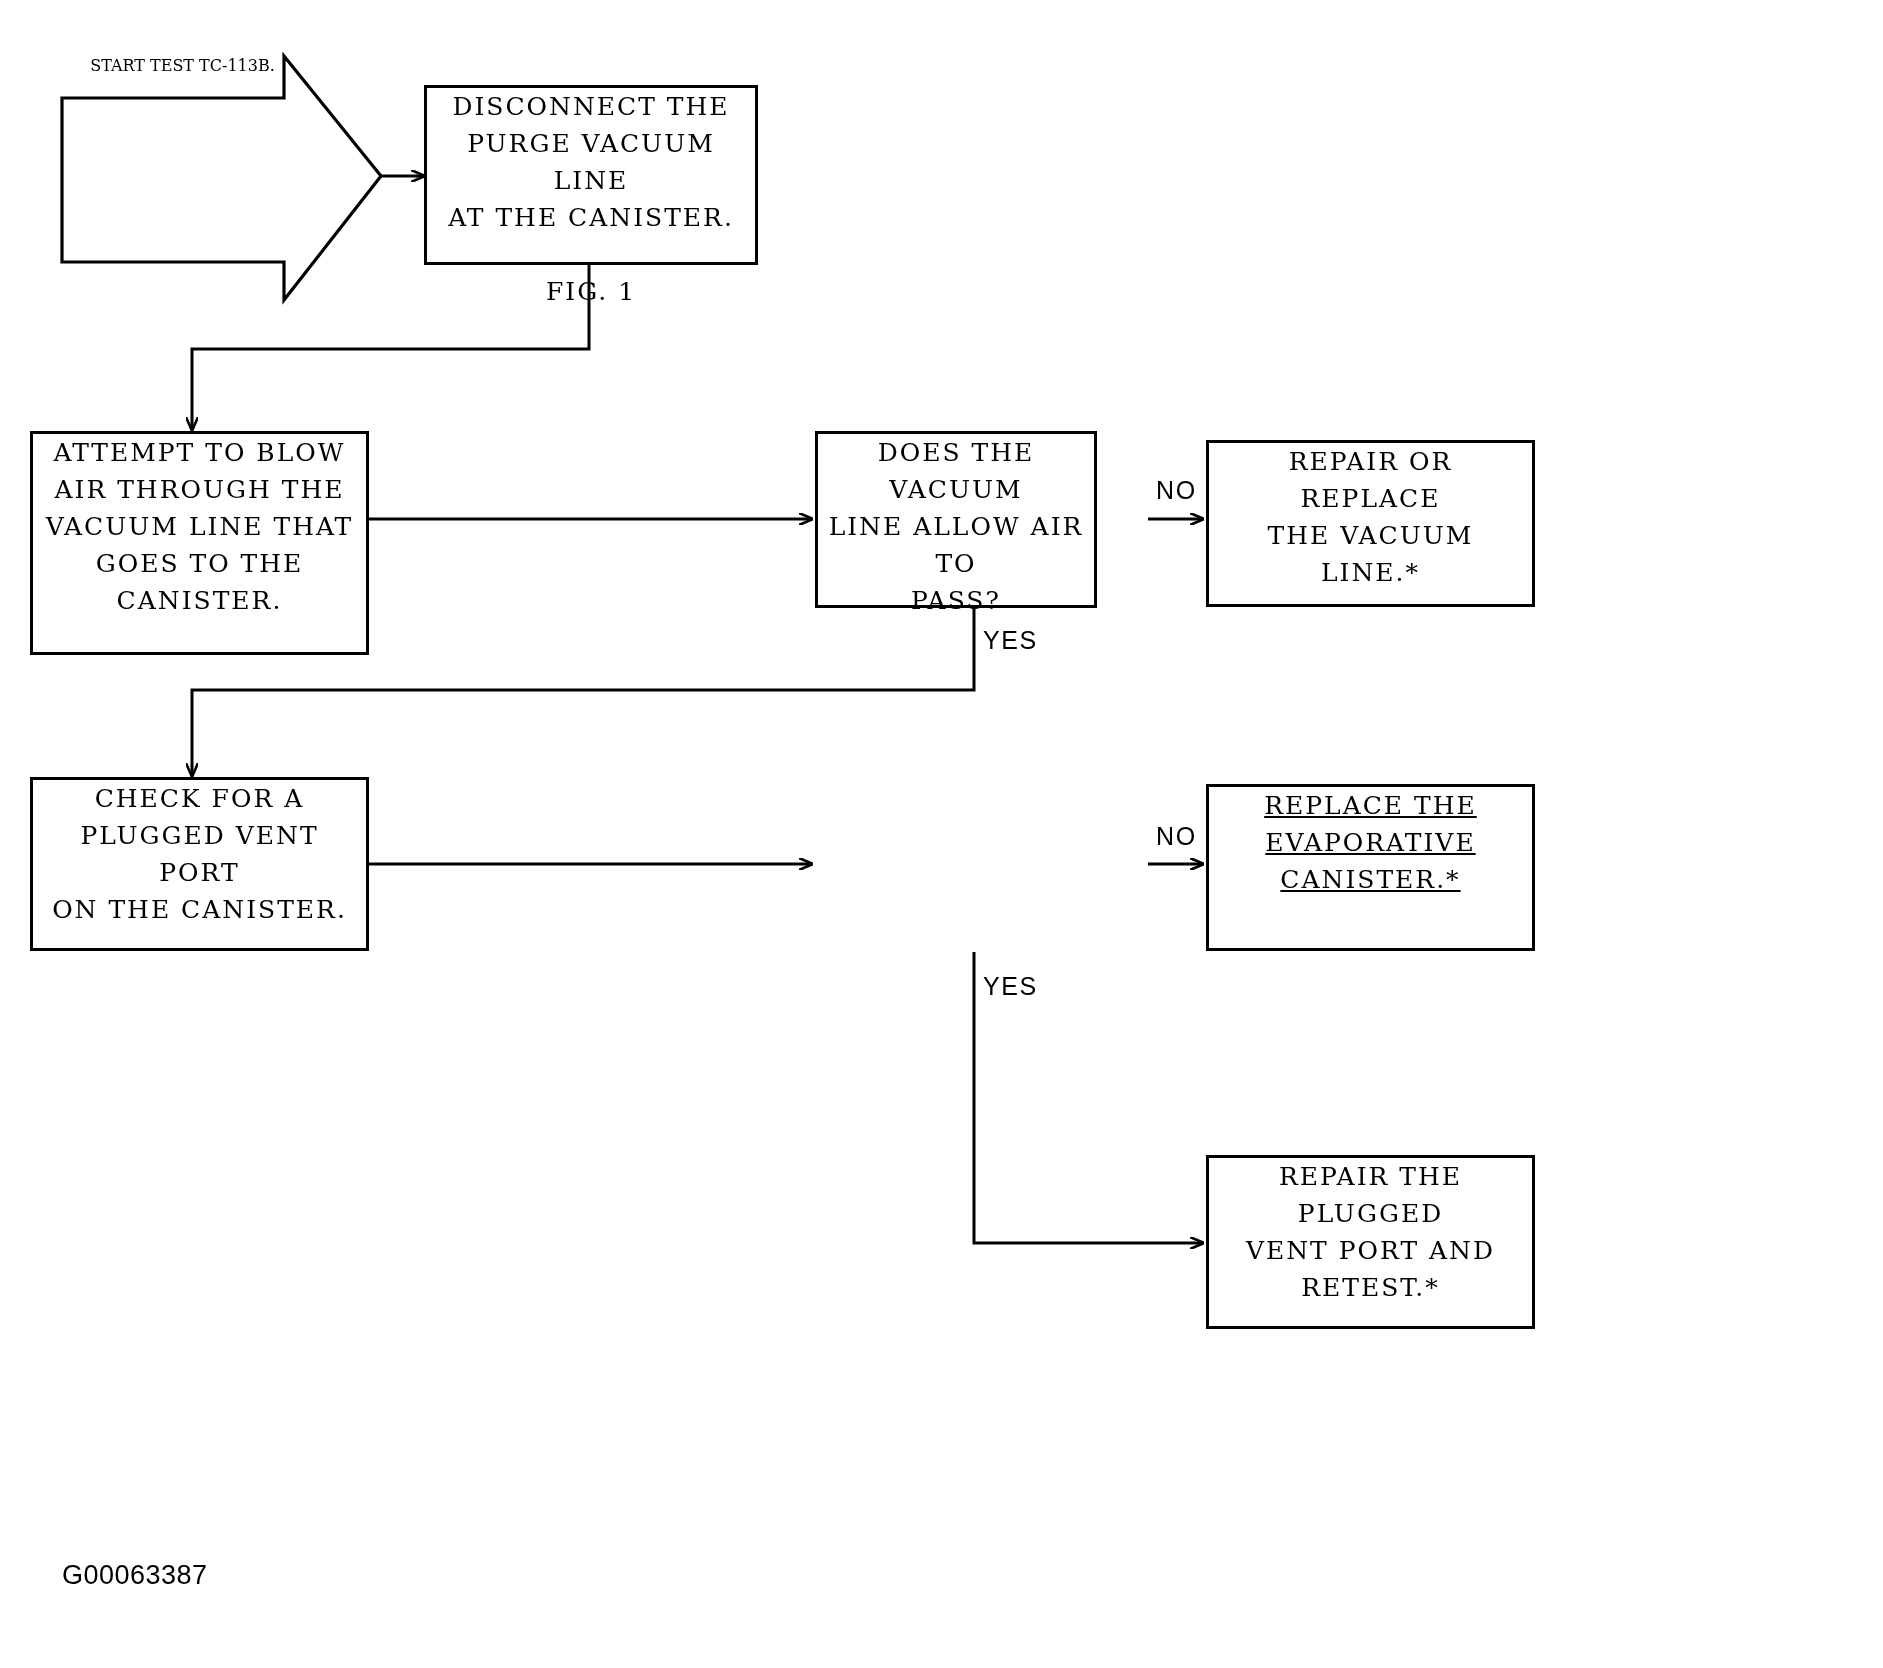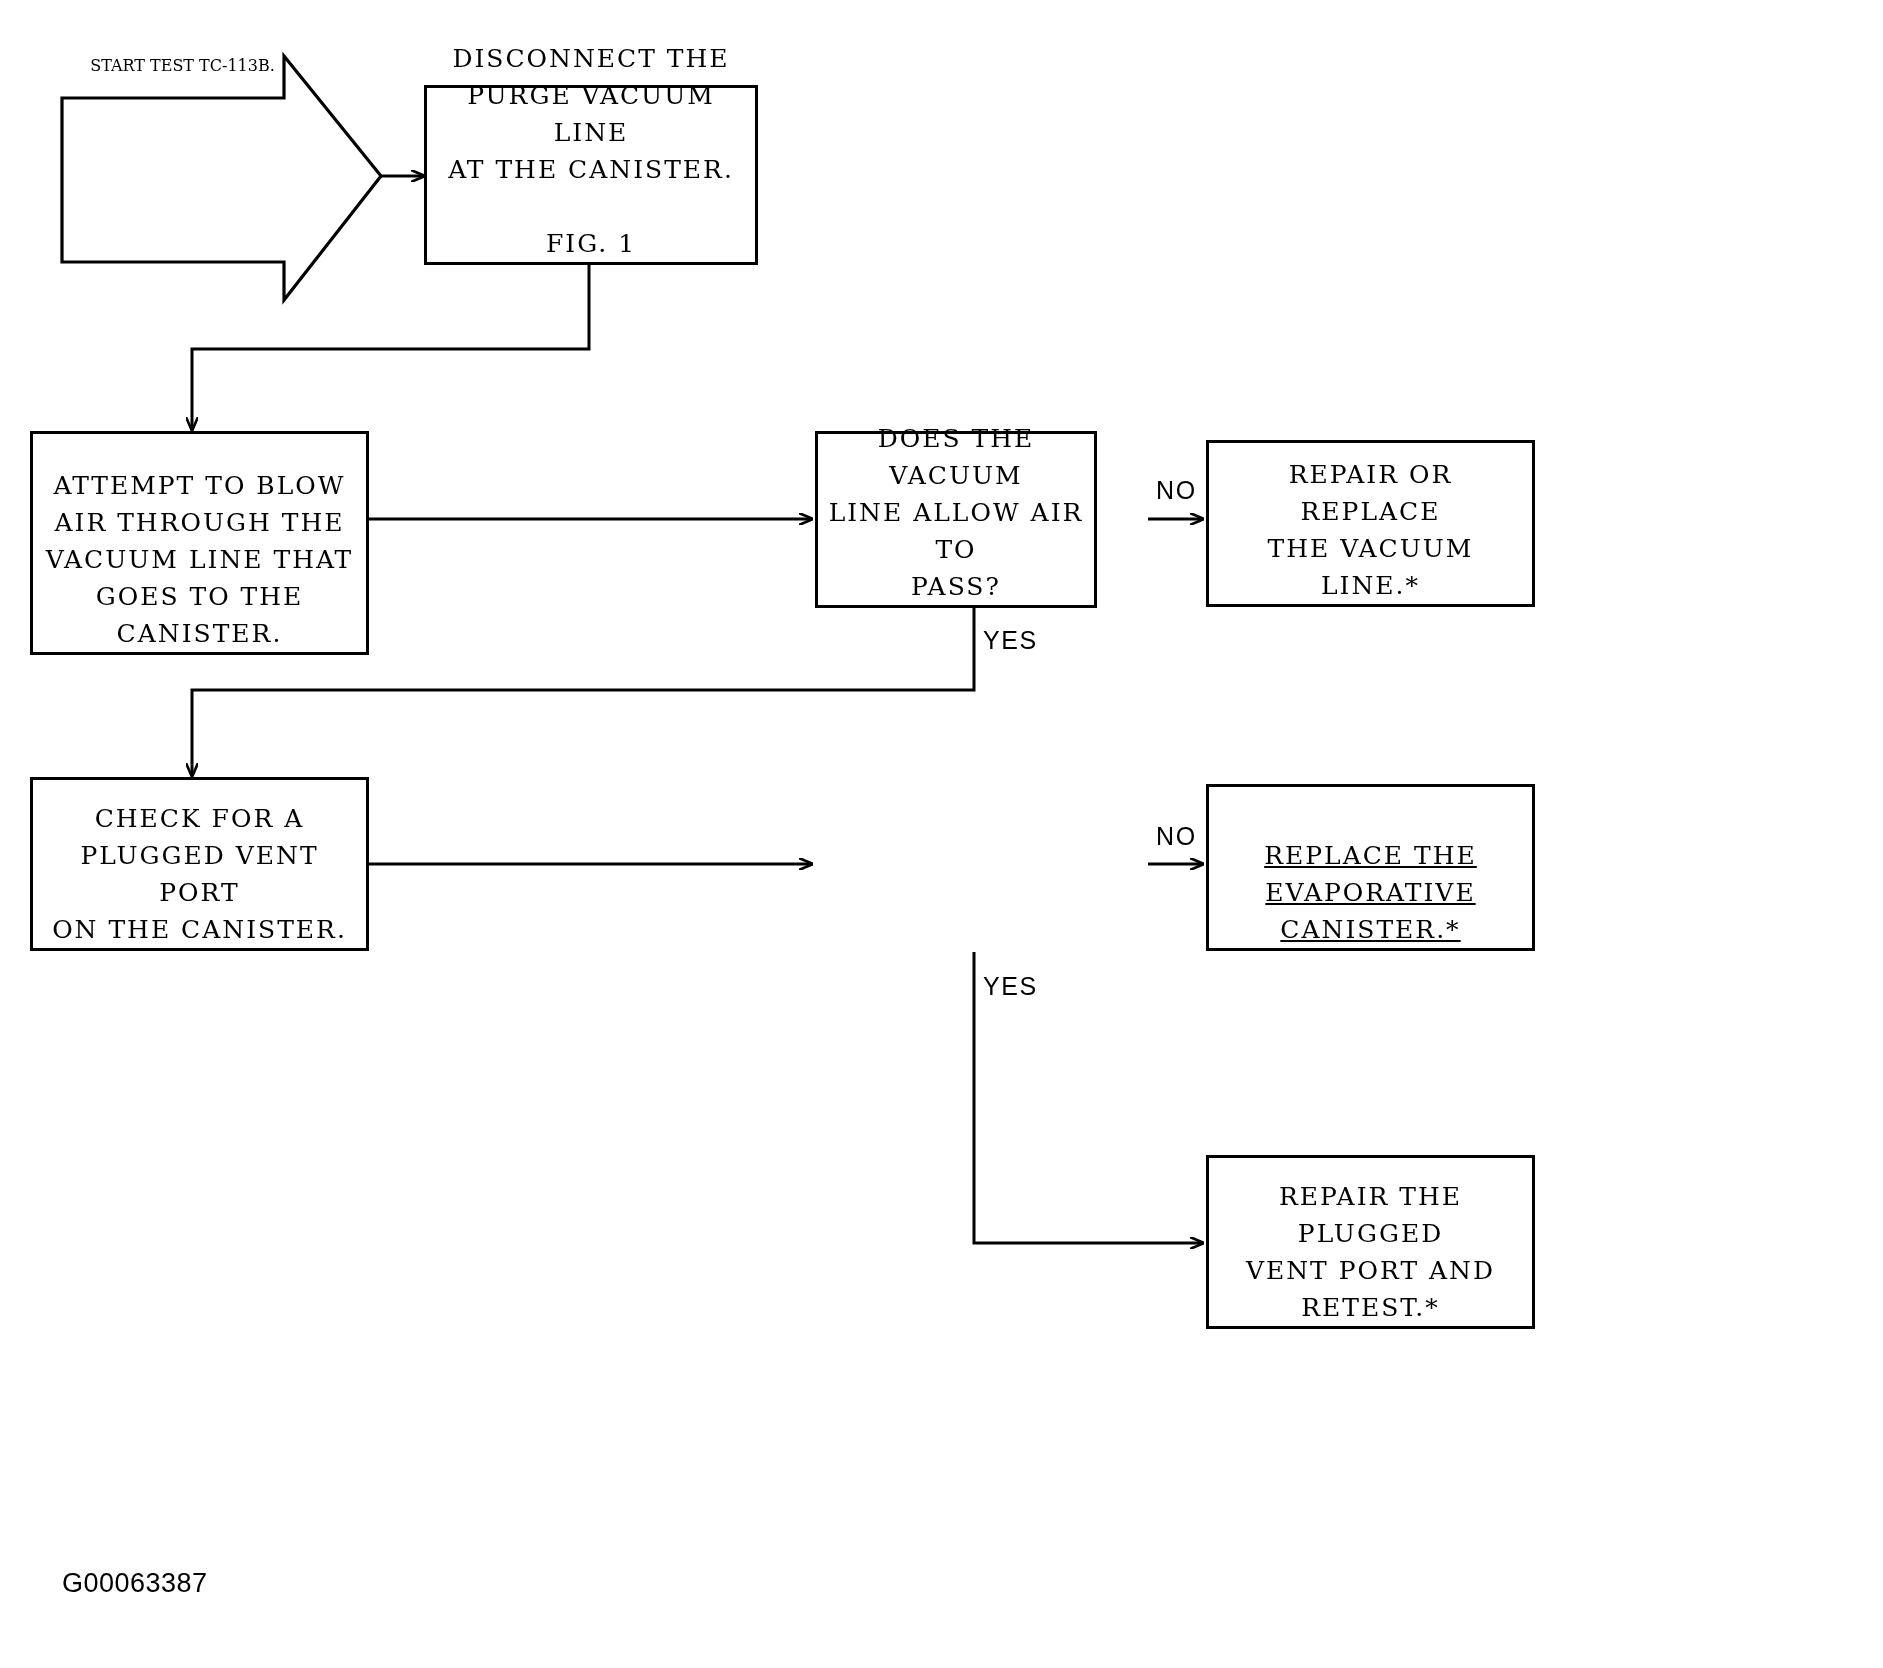--- a/index.html
+++ b/index.html
@@ -14,21 +14,21 @@
     background: #ffffff;
     font-family: "DejaVu Serif", serif;
     overflow: hidden;
   }
   .node {
     position: absolute;
     box-sizing: border-box;
     border: 3px solid #000000;
     background: #ffffff;
     display: flex;
-    align-items: flex-end;
+    align-items: flex-start;
     justify-content: center;
     text-align: center;
   }
   .node .txt {
     font-family: "DejaVu Serif", serif;
     font-size: 25px;
     line-height: 1.48;
     letter-spacing: 2.0px;
     color: #000000;
     white-space: pre-line;
@@ -42,21 +42,20 @@
     color: #000000;
     white-space: nowrap;
   }
   .footer-id {
     position: absolute;
     font-family: "Liberation Sans", sans-serif;
     font-size: 27px;
     letter-spacing: 0.5px;
     color: #000000;
     white-space: nowrap;
-    margin-top: 8px;
   }
   svg.layer {
     position: absolute;
     left: 0;
     top: 0;
     width: 1883px;
     height: 1668px;
     pointer-events: none;
   }
   .start-label {

